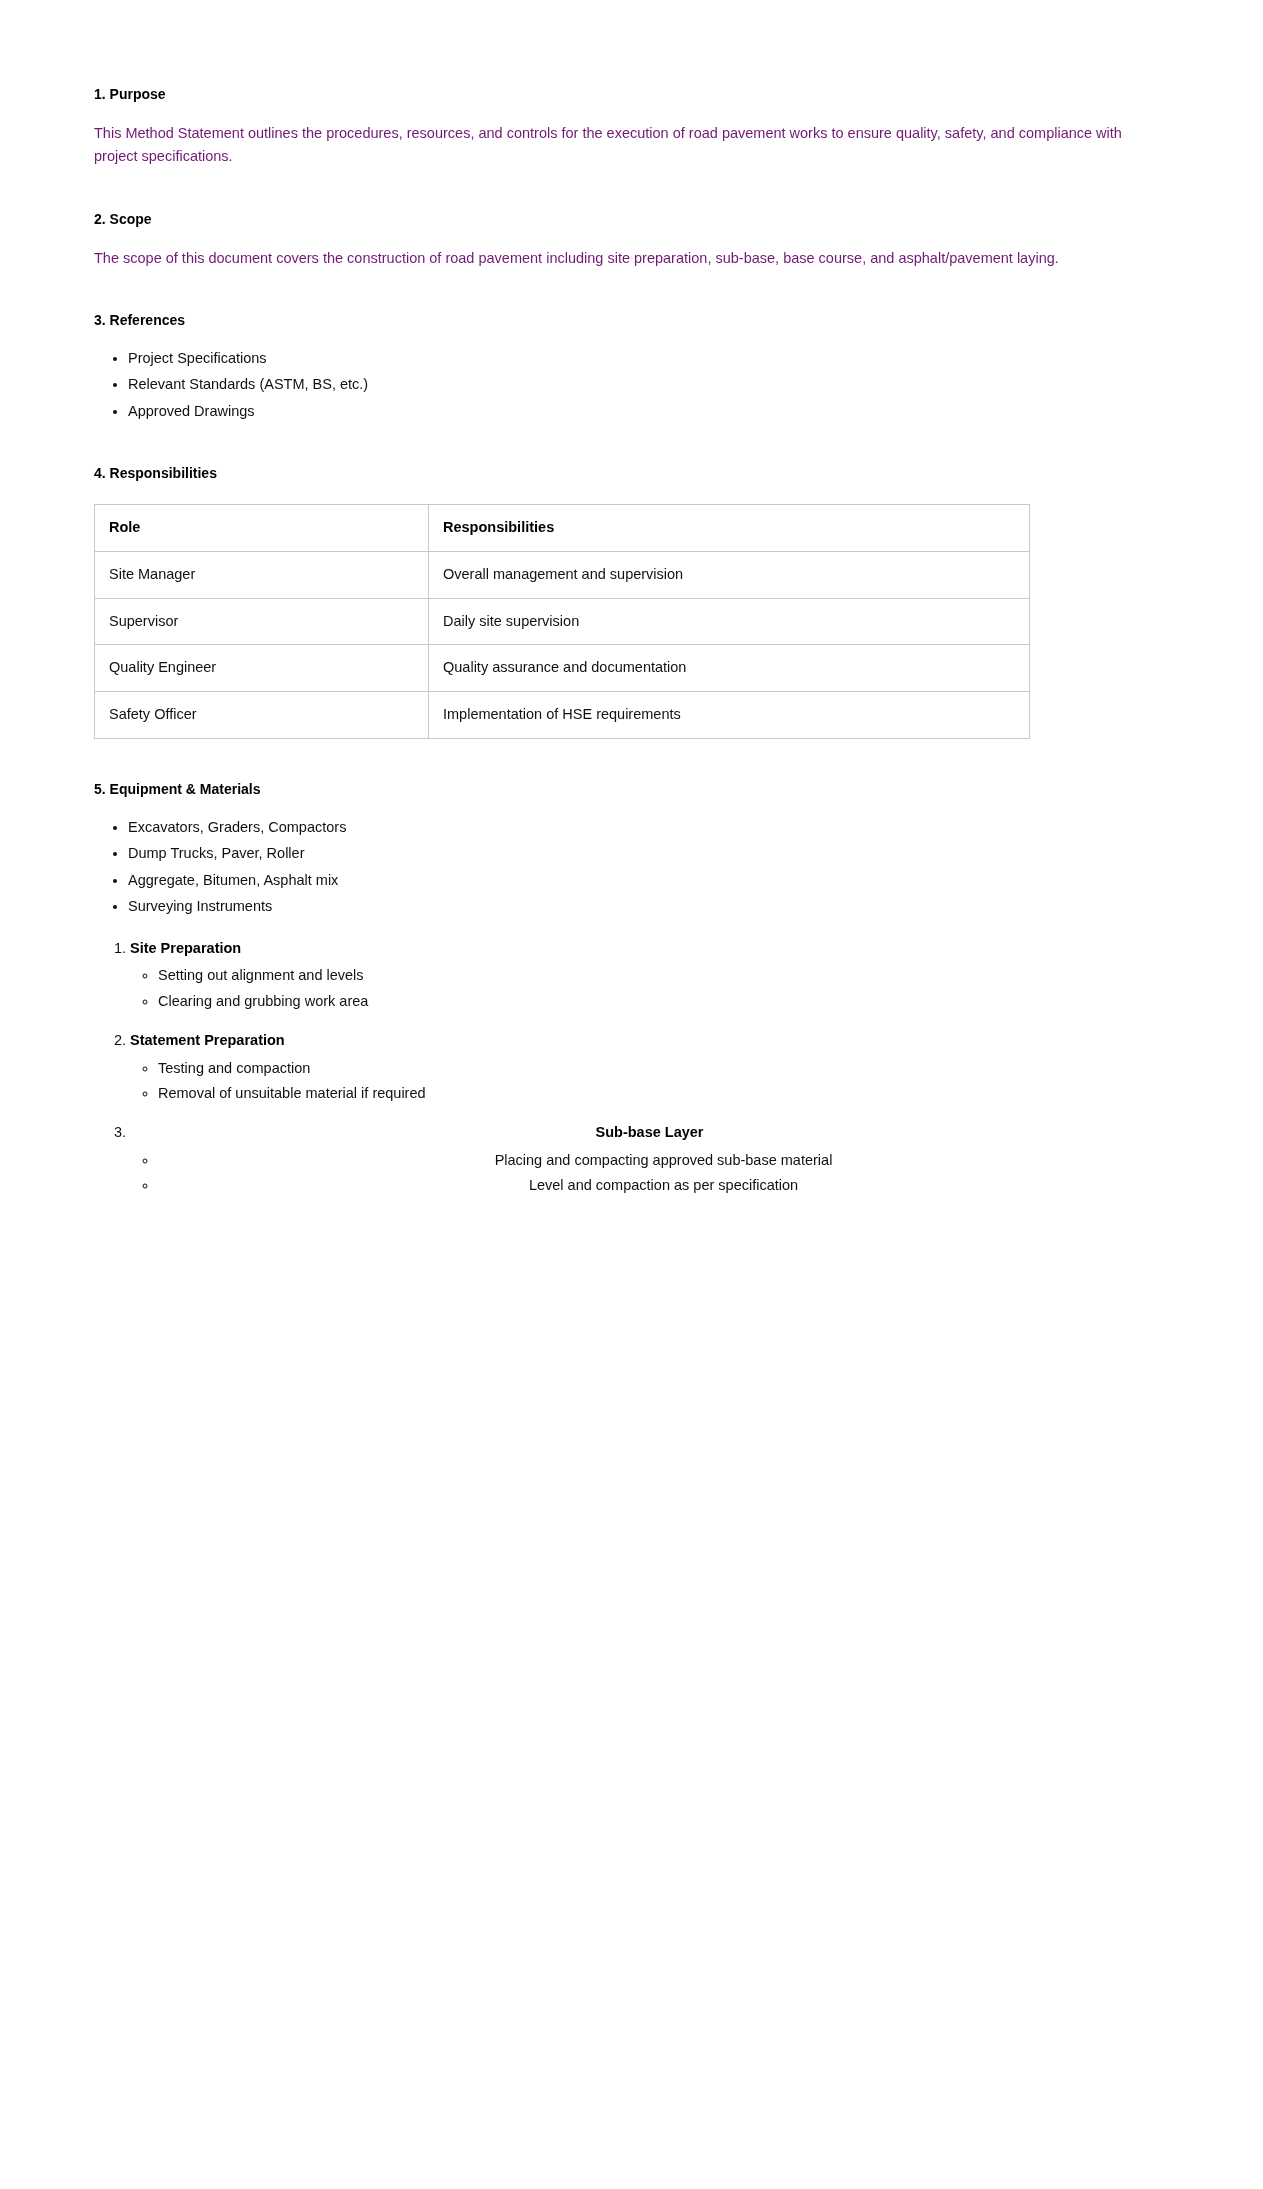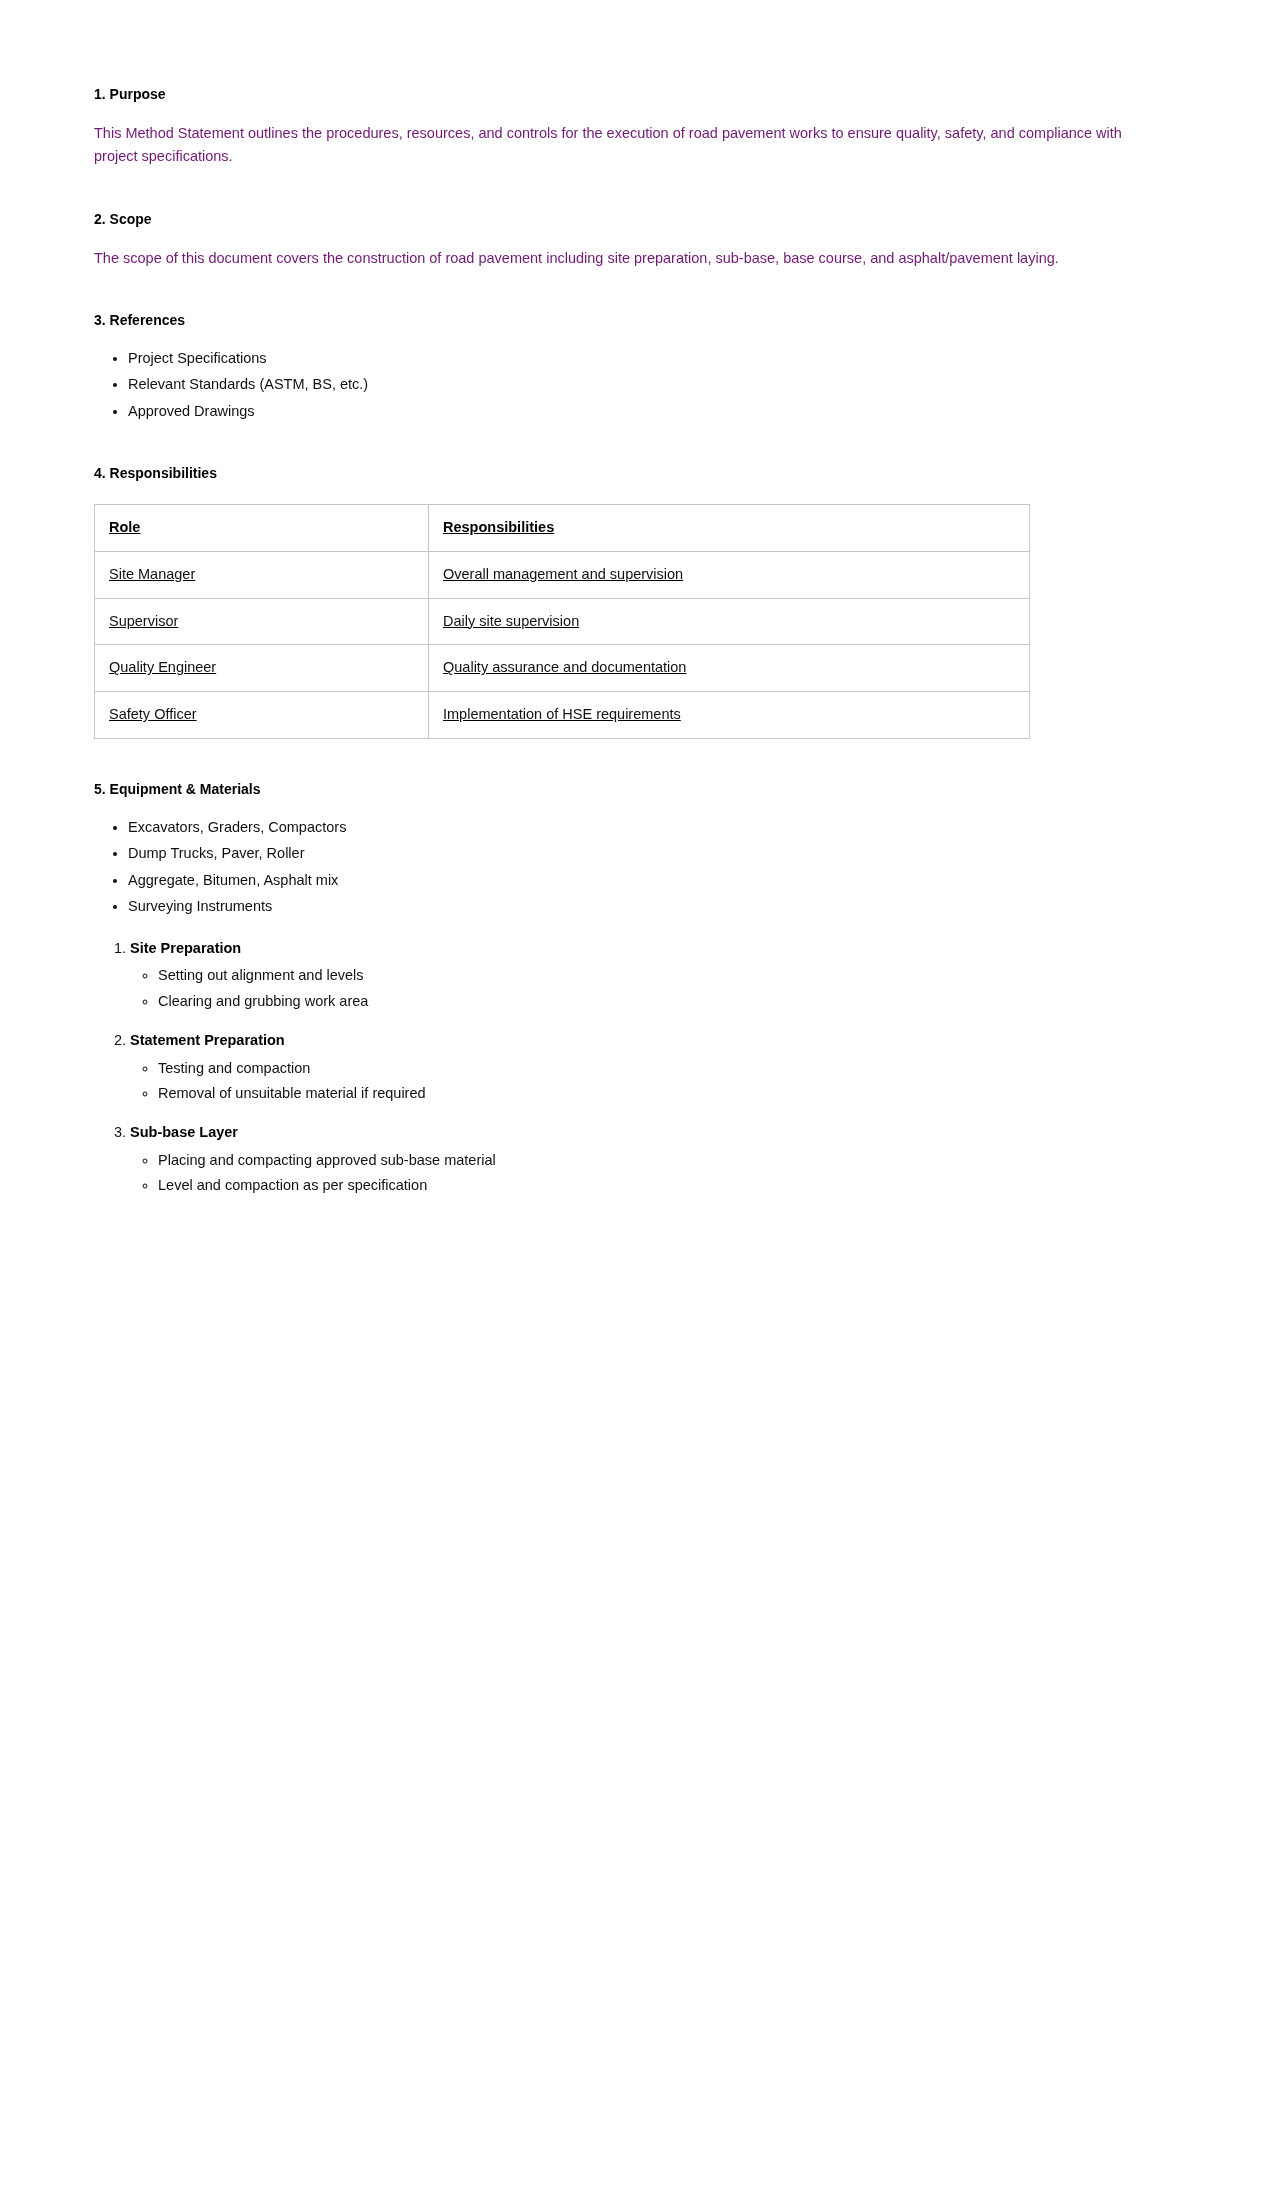--- a/index.html
+++ b/index.html
@@ -56,21 +56,20 @@
     line-height: 1.62;
     margin: 0 0 3px 0;
     color: #111111;
   }
 
   table.resp-table {
     border-collapse: collapse;
     width: 936px;
     margin: 22px 0 12px 0;
     table-layout: fixed;
-    text-decoration: underline;
   }
   table.resp-table col.col-role { width: 334px; }
   table.resp-table th,
   table.resp-table td {
     border: 1px solid #c8c8c8;
     padding: 12px 14px;
     font-size: 14.5px;
     line-height: 1.5;
     text-align: left;
     vertical-align: middle;
@@ -87,21 +86,21 @@
     margin: 18px 0 0 0;
     padding-left: 36px;
     list-style-type: decimal;
   }
   ol.method-list > li {
     font-size: 14.5px;
     line-height: 1.62;
     margin: 0 0 16px 0;
     color: #111111;
   }
-  ol.method-list > li:last-child { margin-bottom: 0; }
+  ol.method-list > li:last-child { margin-bottom: 0; text-align: center; }
   ol.method-list > li > .step-title {
     font-weight: bold;
     color: #000000;
   }
   ul.sub-list {
     margin: 4px 0 0 0;
     padding-left: 28px;
     list-style-type: circle;
   }
   ul.sub-list > li {

